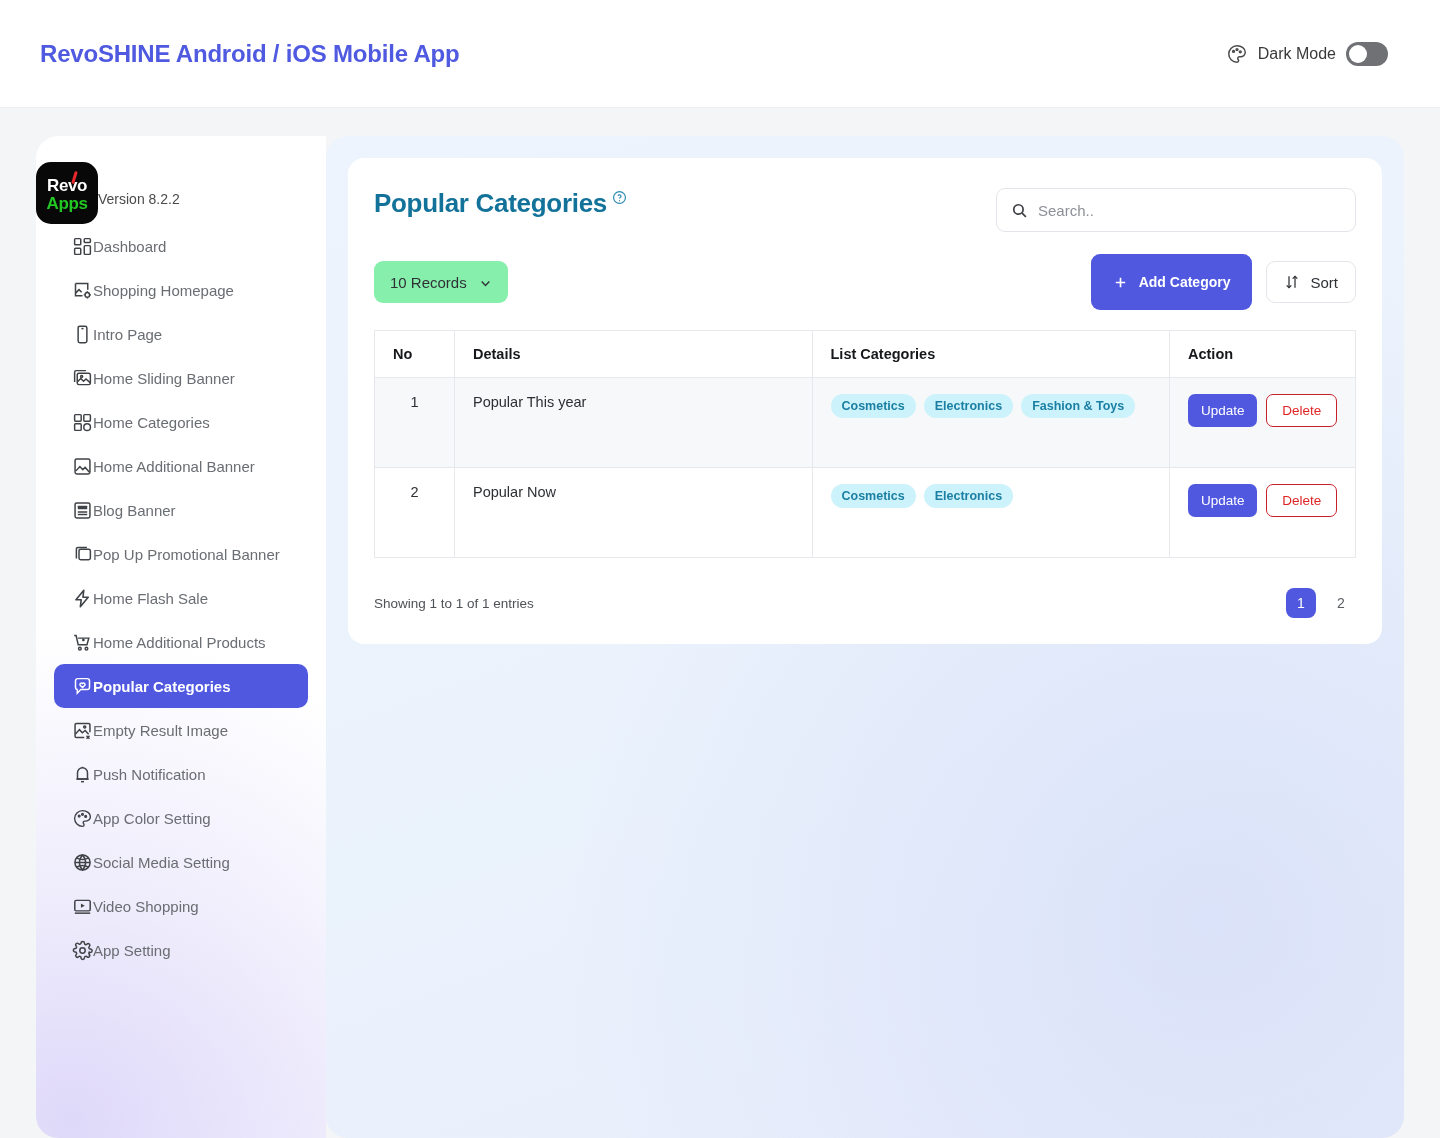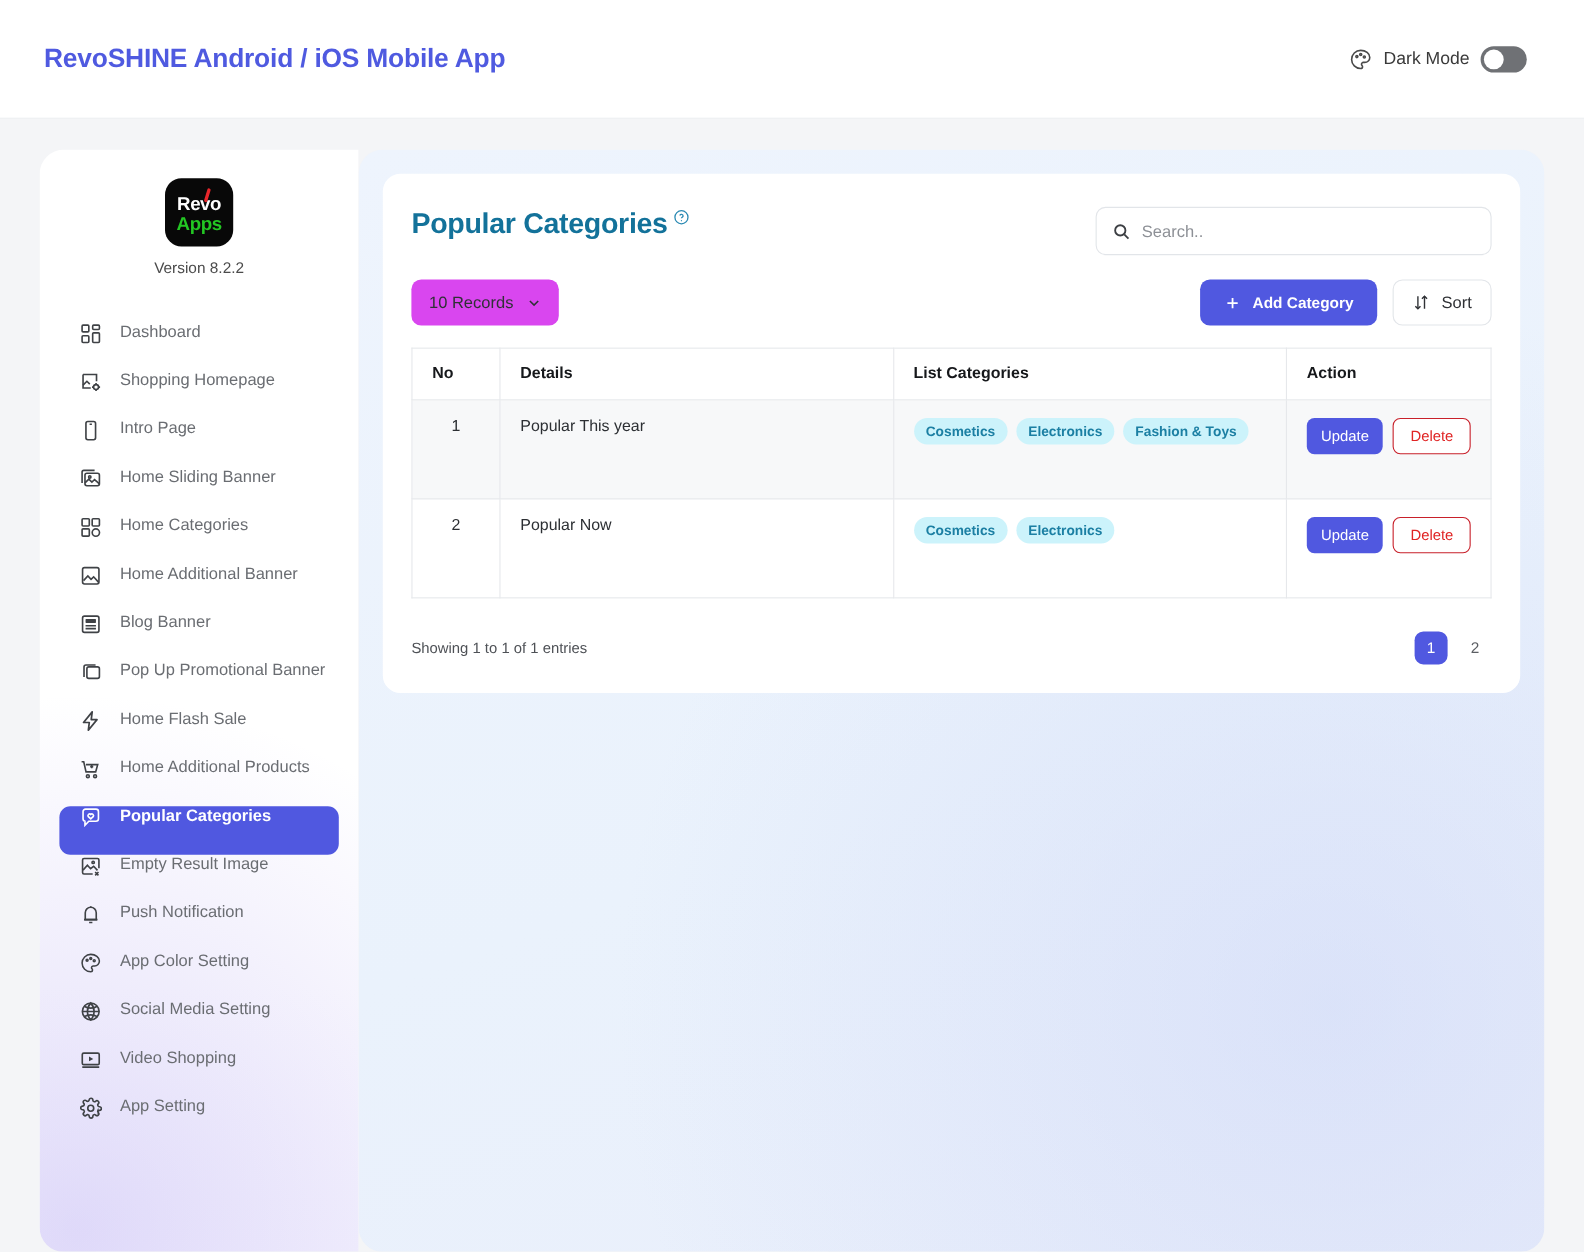--- a/index.html
+++ b/index.html
@@ -69,23 +69,22 @@
     flex: none;
     border-radius: 22px 0 0 22px;
     background:
       radial-gradient(circle at 12% 98%, rgba(157,140,236,0.30) 0%, rgba(157,140,236,0.0) 48%),
       linear-gradient(180deg, #ffffff 0%, #ffffff 76%, #fbfaff 100%);
     padding: 26px 0 10px 0;
     overflow: hidden;
   }
   .brand {
     display: flex;
-    flex-direction: column;
-    align-items: center;
-    margin-bottom: 42px;
+    flex-direction: row;
+    align-items: center;
   }
   .logo {
     width: 62px; height: 62px;
     border-radius: 15px;
     background: #080808;
     position: relative;
     display: flex;
     flex-direction: column;
     align-items: center;
     justify-content: center;
@@ -115,22 +114,21 @@
   }
   .version {
     margin-top: 11px;
     font-size: 14px;
     color: #4b4b4b;
   }
 
   .nav { display: flex; flex-direction: column; }
   .nav-item {
     display: flex;
-    align-items: flex-start;
-    gap: 16px;
+    align-items: center;
     height: 44px;
     margin: 0 18px;
     padding: 0 18px;
     border-radius: 10px;
     cursor: pointer;
     color: #6a6d72;
     font-size: 15px;
   }
   .nav-item + .nav-item { margin-top: 0; }
   .nav-item .ico {
@@ -200,34 +198,34 @@
   .search-box input::placeholder { color: #8d9096; }
 
   .toolbar {
     display: flex;
     align-items: center;
     justify-content: space-between;
     margin-top: 22px;
   }
   .records-select {
     height: 42px;
-    background: #d946ef;
+    background: #86efac;
     border-radius: 9px;
     display: flex;
     align-items: center;
     gap: 12px;
     padding: 0 16px;
     font-size: 15px;
     color: #2f3135;
     cursor: pointer;
   }
   .chev { width: 13px; height: 13px; display: block; color: #2f3135; }
   .toolbar-right { display: flex; align-items: center; gap: 14px; }
   .btn-add {
-    height: 42px;
+    height: 56px;
     background: #5058e0;
     color: #ffffff;
     border: none;
     border-radius: 9px;
     padding: 16px 22px;
     display: flex;
     align-items: center;
     gap: 11px;
     font-family: "Liberation Sans", sans-serif;
     font-size: 14px;

